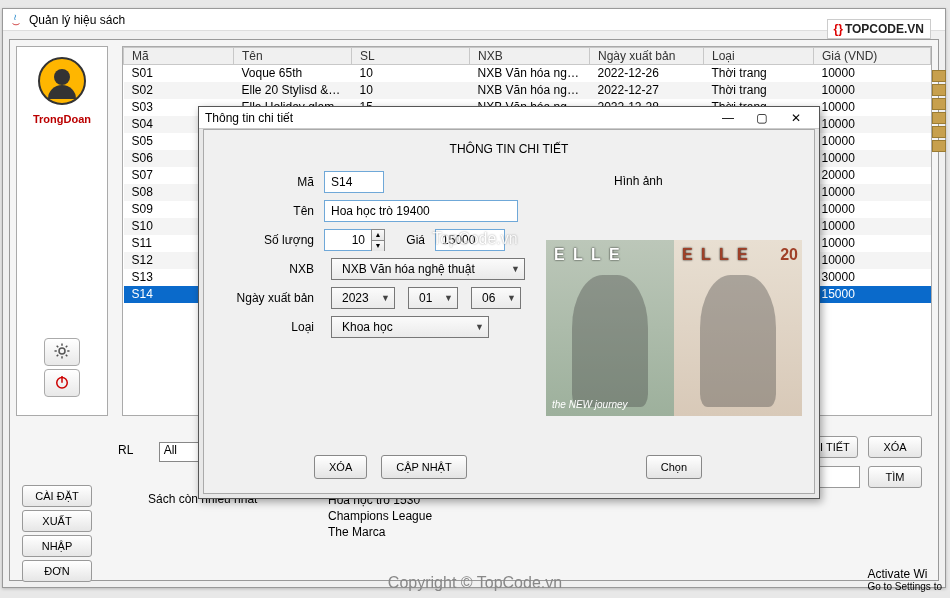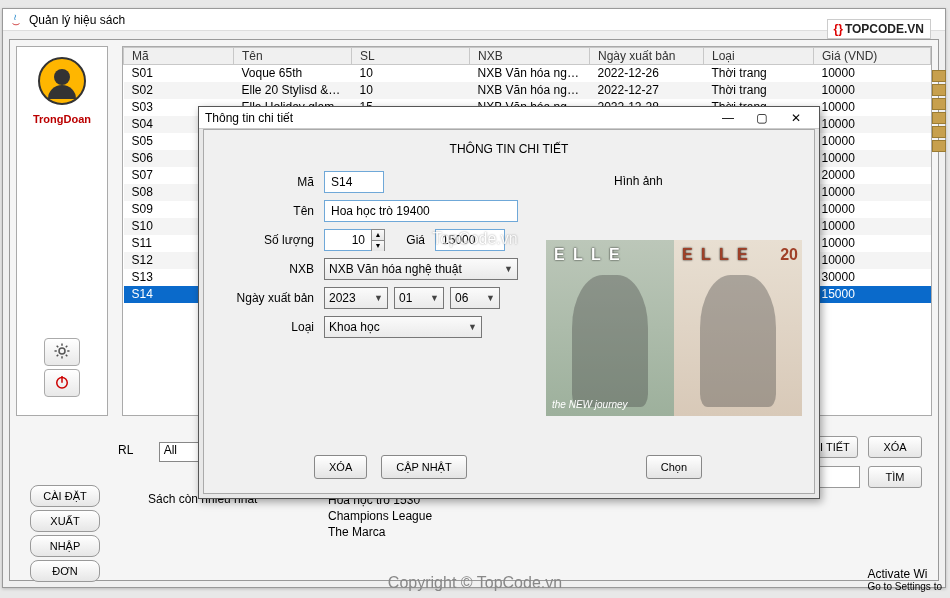--- a/index.html
+++ b/index.html
@@ -29,21 +29,21 @@
 tbody tr:nth-child(even) td { background: #f4f4f4; }
 tbody tr.selected td { background: #0a6acb !important; color: #fff; }
 
 .lower { position: absolute; left: 6px; right: 6px; top: 392px; bottom: 6px; }
 .rl-row { position: absolute; left: 102px; top: 10px; }
 .rl-row label { margin-right: 22px; }
 .rl-select { width: 200px; height: 20px; border: 1px solid #888; background:#fff; padding: 0 4px; display:inline-block; position:relative;}
 .rl-select::after{content:"▾"; position:absolute; right:4px; top:1px;}
 
 .btns-col { position: absolute; left: 6px; top: 50px; }
-.ctrl-btn { display:block; width: 70px; height: 22px; margin: 3px 8px; border: 1px solid #999; border-radius: 8px; background: linear-gradient(#fff,#e6e6e6); text-align:center; line-height:20px; font-size:11px;}
+.ctrl-btn { display:block; width: 70px; height: 22px; margin: 3px 0; border: 1px solid #999; border-radius: 3px; background: linear-gradient(#fff,#e6e6e6); text-align:center; line-height:20px; font-size:11px;}
 
 .sachcon { position: absolute; left: 132px; top: 60px; font-size: 12px; }
 .sachcon-list { position: absolute; left: 312px; top: 60px; font-size: 12px; line-height: 16px; }
 
 .right-btns { position: absolute; right: 10px; top: 4px; display:flex; gap:10px; }
 .small-btn { width: 54px; height: 22px; border:1px solid #999; border-radius:3px; background:linear-gradient(#fff,#e6e6e6); text-align:center; line-height:20px; font-size:11px;}
 .tim-row { position:absolute; right:10px; top: 34px; display:flex; gap:8px; }
 .tim-input { width: 240px; height: 22px; border:1px solid #999; padding:0 4px; background:#fff;}
 
 .gray-boxes { position:absolute; right: -4px; top: 28px; width:10px;}
@@ -53,21 +53,21 @@
 .dialog { position: absolute; left: 198px; top: 106px; width: 622px; height: 393px; background: #e8e8e8; border: 1px solid #555; box-shadow: 2px 3px 8px rgba(0,0,0,.35); }
 .dialog .dlg-titlebar { height: 22px; background: #fff; display: flex; align-items: center; padding: 0 6px; border-bottom: 1px solid #ccc; }
 .dlg-controls { margin-left: auto; display:flex; }
 .dlg-controls div { width: 34px; height: 20px; text-align:center; line-height:20px; }
 .dlg-body { position:absolute; top:22px; left:4px; right:4px; bottom:4px; border:1px solid #aaa; background:#f0f0f0; }
 .dlg-header { text-align:center; padding: 12px 0 8px; font-size: 12px; }
 
 .form-row { display:flex; align-items:center; margin: 7px 0 7px 30px; }
 .form-label { width: 80px; text-align:right; margin-right: 10px; font-size:12px;}
 .in { height: 22px; border: 1.5px solid #6fa8d8; background:#fff; padding: 0 6px; font-size:12px;}
-.sel { height: 22px; border: 1px solid #777; background: linear-gradient(#fbfbfb,#eaeaea); padding: 0 4px; position:relative; font-size:12px; display:inline-flex; align-items:center;}
+.sel { height: 22px; border: 1px solid #777; background: linear-gradient(#fbfbfb,#eaeaea); padding: 0 10px; position:relative; font-size:12px; display:inline-flex; align-items:center;margin-left:7px;}
 .sel::after { content:"▼"; position:absolute; right:4px; font-size:9px; color:#444; }
 
 .img-label { position:absolute; left: 410px; top: 44px; font-size:12px; }
 .img-frame { position:absolute; left: 342px; top: 110px; width: 256px; height: 176px; background:#222; display:flex;border-radius:10px; }
 .mag { position:relative; width:50%; height:100%; overflow:hidden; background:linear-gradient(#bcc7b9,#9db09c); }
 .mag .hd { position:absolute; top:6px; left:8px; font-size:16px; letter-spacing:2px; color:#fff; font-weight:bold; text-shadow:0 0 2px #000;}
 .mag.two { background:linear-gradient(#e8dfd2,#d8c9b8);}
 .mag .person { position:absolute; left:20%; top:20%; width:60%; height:75%; background:rgba(60,60,60,.35); border-radius:40% 40% 10% 10%;}
 .mag .badge { position:absolute; right:4px; top:6px; font-size:16px; color:#a04028; font-weight:bold;}
 .mag .foot { position:absolute; left:6px; bottom:6px; font-size:10px; color:#fff; font-style:italic;}

